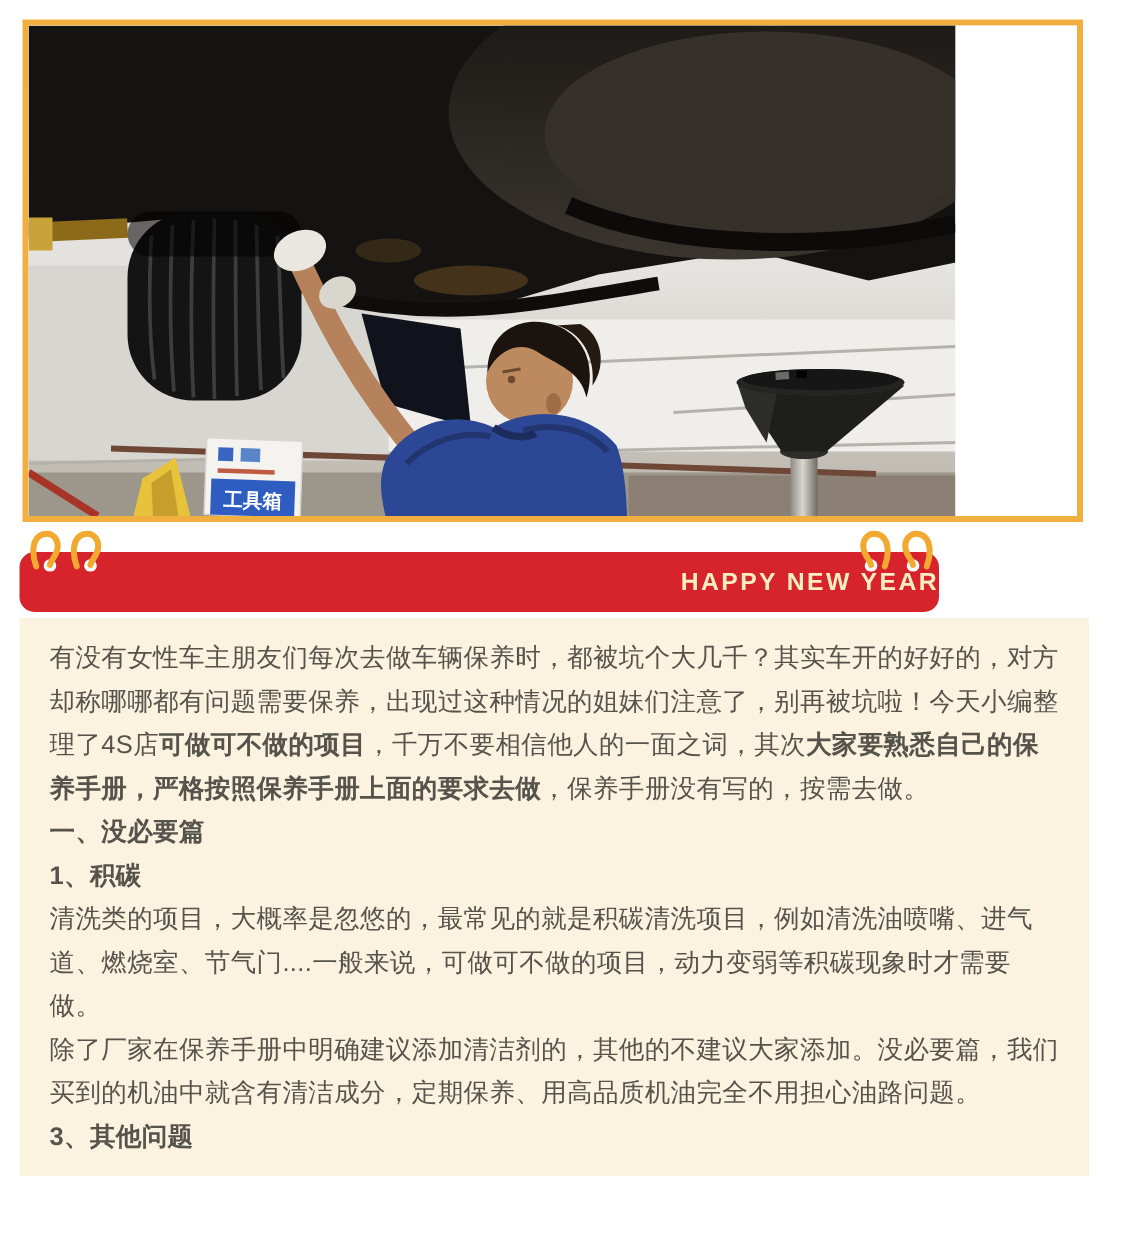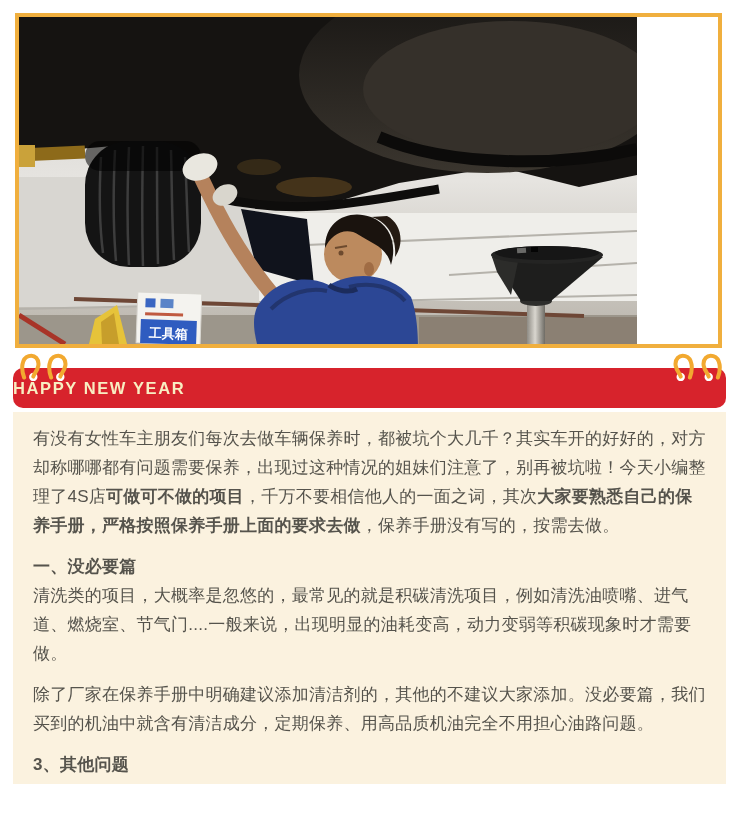--- a/index.html
+++ b/index.html
@@ -6,34 +6,34 @@
   body{width:752px;height:835px;overflow:hidden;font-family:"Liberation Sans",sans-serif;}
   .page{position:relative;width:752px;height:835px;background:#fff;}
 
   
   .photo-frame{position:absolute;left:15px;top:13px;width:699px;height:327px;
     border:4px solid #F0AF3E;background:#ffffff;display:flex;overflow:hidden;}
   .photo{display:block;width:618px;height:327px;}
   .photo-gap{flex:1;background:#ffffff;}
 
   
-  .banner{position:absolute;left:13px;top:368px;width:713px;height:40px;
-    background:#D7232C;border-radius:10px;display:flex;align-items:center;justify-content:flex-start;}
+  .banner{position:absolute;left:13px;top:368px;width:613px;height:40px;
+    background:#D7232C;border-radius:10px;display:flex;align-items:center;justify-content:flex-end;}
   .banner-title{color:#F8EEC2;font-weight:bold;font-size:16.5px;letter-spacing:1.6px;}
   .ring{position:absolute;top:-15px;width:22px;height:28px;}
   .ring.l1{left:7px;} .ring.l2{left:34px;}
   .ring.r1{right:32px;transform:scaleX(-1);} .ring.r2{right:4px;transform:scaleX(-1);}
 
   
   .content{position:absolute;left:13px;top:412px;width:713px;height:372px;
     background:#FBF2DF;color:#55534C;box-sizing:border-box;padding:12px 20px 0 20px;}
   .content p,.content h3,.content h4{margin:0;font-size:17px;line-height:29px;font-weight:normal;letter-spacing:0.25px;}
   .content h3,.content h4{font-weight:bold;}
   .intro .b{font-weight:bold;}
-  .sec{margin-top:12px;}
+  .sec{margin-top:0;}
 </style>
 </head>
 <body>
 
 <div class="page">
 
   <div class="photo-frame" style="border-color: rgb(240, 175, 62);">
     <svg class="photo" viewBox="0 0 618 327" xmlns="http://www.w3.org/2000/svg" preserveAspectRatio="none">
       <defs>
         <linearGradient id="wallg" x1="0" y1="0" x2="0" y2="1">
@@ -160,21 +160,22 @@
       <path d="M 4.5,26.5 C 1,17 1.5,5.5 9.5,3.2 C 16.5,1.2 21,7 20,13.5 C 19.2,19 15.5,21.5 14.5,25.5" stroke="#F2A930" stroke-width="4.4" fill="none" stroke-linecap="round"></path>
     </svg>
     <div class="banner-title" style="color: rgb(248, 238, 194);">HAPPY NEW YEAR</div>
   </div>
 
   <div class="content" style="background: rgb(251, 242, 223); color: rgb(85, 83, 76);">
     <p class="intro"><span>有没有女性车主朋友们每次去做车辆保养时，都被坑个大几千？其实车开的好好的，对方却称哪哪都有问题需要保养，出现过这种情况的姐妹们注意了，别再被坑啦！今天小编整理了4S店</span><span class="b">可做可不做的项目</span><span>，千万不要相信他人的一面之词，其次</span><span class="b">大家要熟悉自己的保养手册，严格按照保养手册上面的要求去做</span><span>，保养手册没有写的，按需去做。</span></p>
 
     <div class="sec">
       <h3>一、没必要篇</h3>
-      <p>清洗类的项目，大概率是忽悠的，最常见的就是积碳清洗项目，例如清洗油喷嘴、进气道、燃烧室、节气门....一般来说，出现明显的油耗变高，动力变弱等积碳现象时才需要做。</p>
+      <h4>1、积碳</h4>
+      <p>清洗类的项目，大概率是忽悠的，最常见的就是积碳清洗项目，例如清洗油喷嘴、进气道、燃烧室、节气门....一般来说，可做可不做的项目，动力变弱等积碳现象时才需要做。</p>
     </div>
 
     <div class="sec">
       <p>除了厂家在保养手册中明确建议添加清洁剂的，其他的不建议大家添加。没必要篇，我们买到的机油中就含有清洁成分，定期保养、用高品质机油完全不用担心油路问题。</p>
     </div>
 
     <div class="sec">
       <h4>3、其他问题</h4>
 
     </div>

